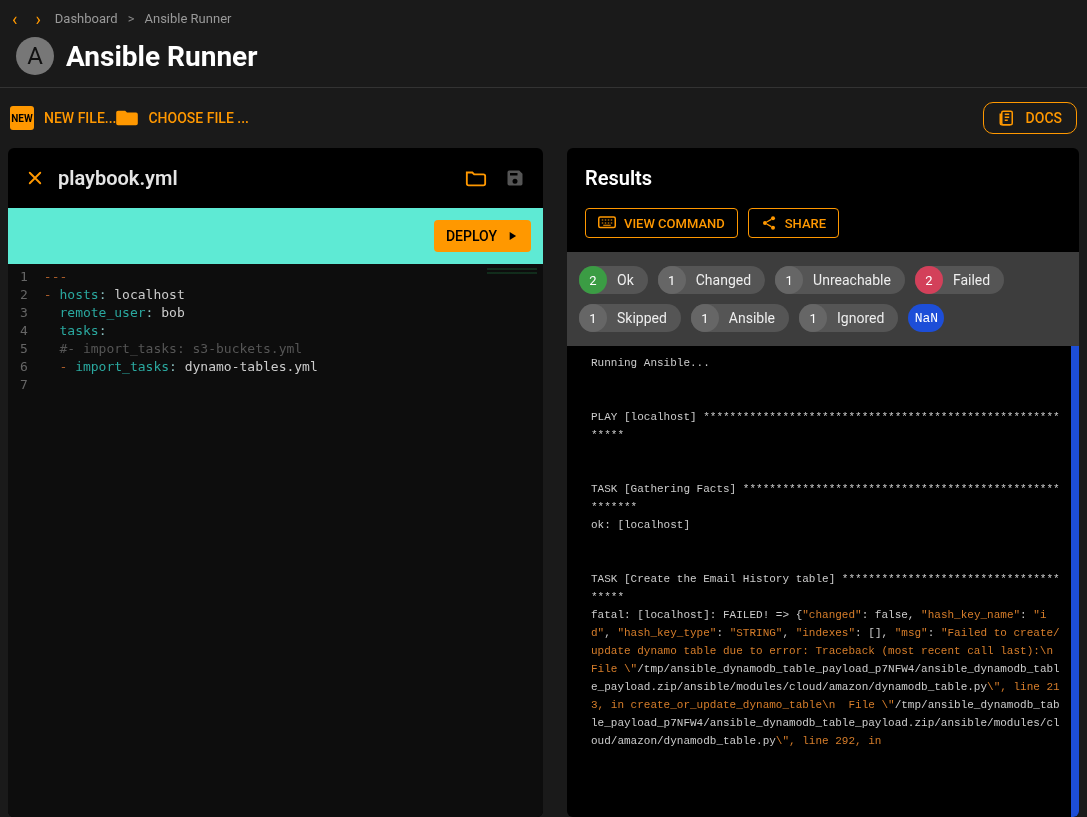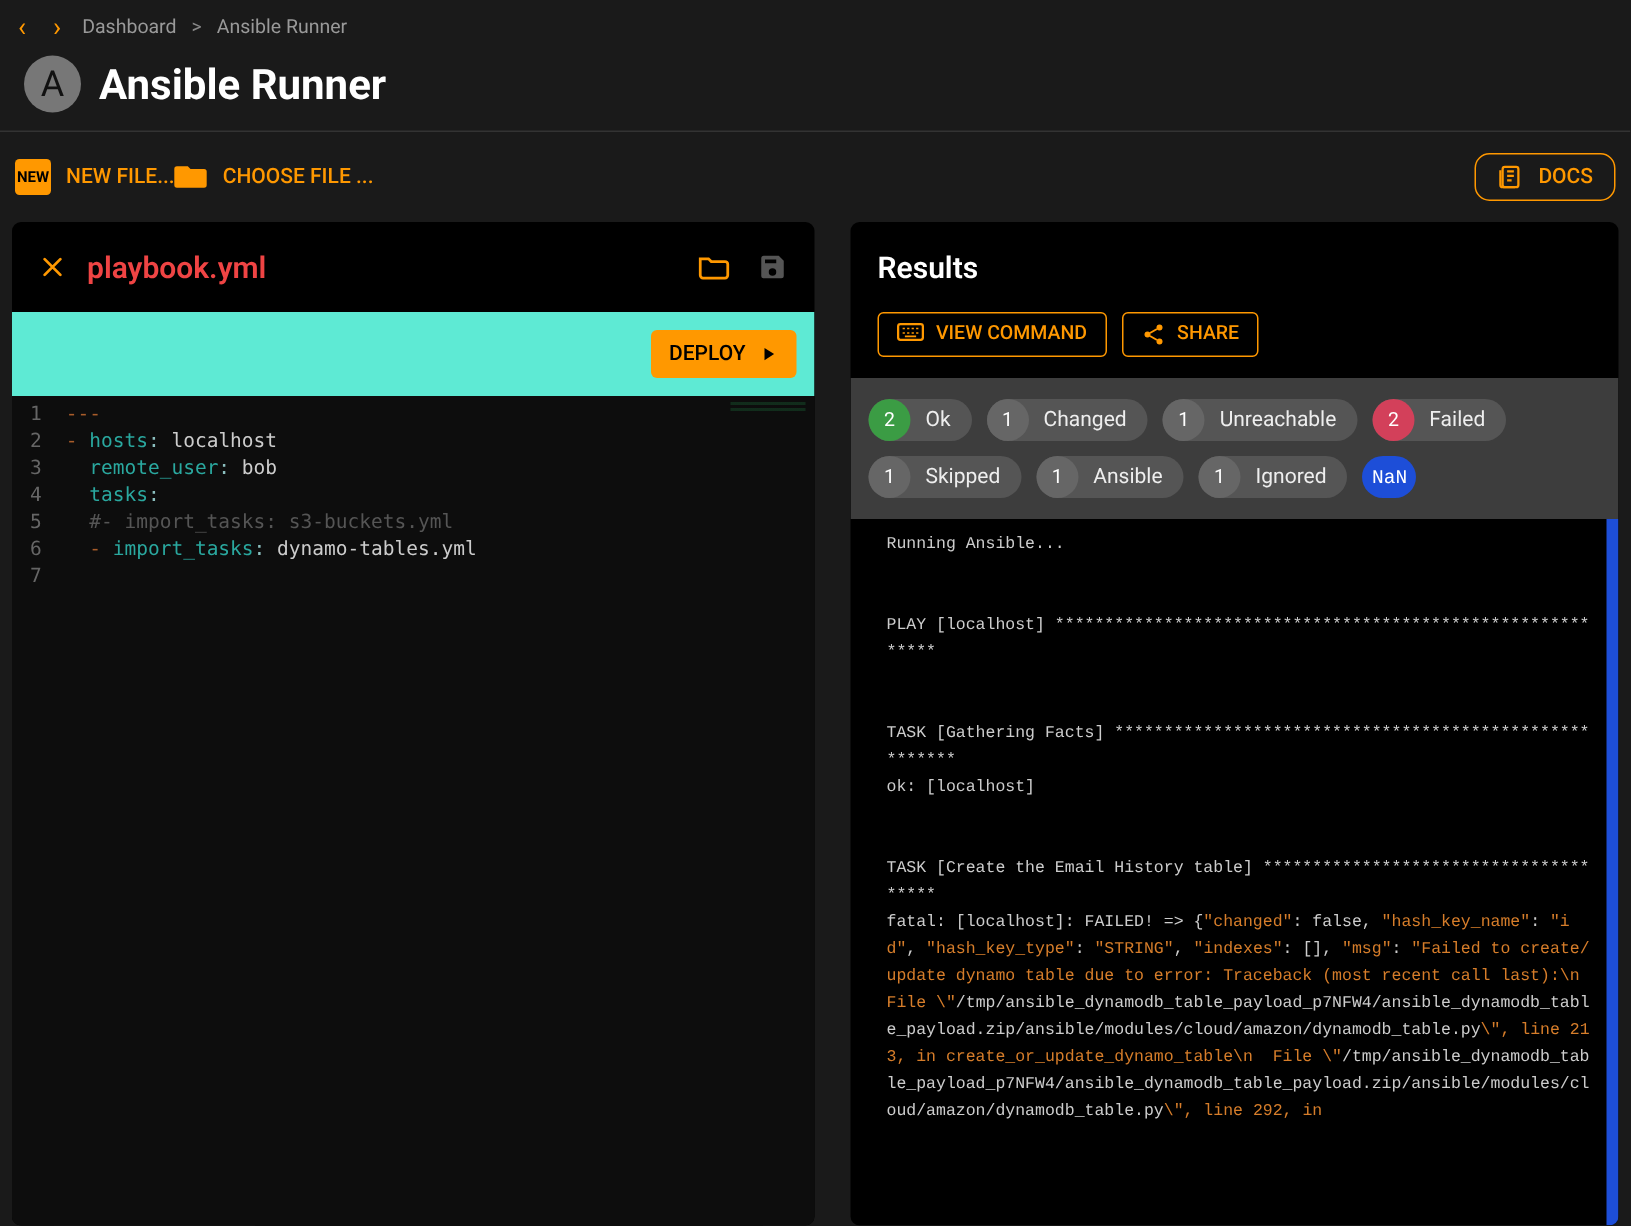--- a/index.html
+++ b/index.html
@@ -111,21 +111,21 @@
 }
 .panel-header .close-x {
   color: #ff9800;
   font-size: 18px;
   cursor: pointer;
   font-weight: 300;
 }
 .panel-header .filename {
   font-size: 20px;
   font-weight: 600;
-  color: #ef4444;
+  color: #e5e5e5;
   text-align: right;
 }
 .panel-header .hdr-icons {
   margin-left: auto;
   display: flex;
   gap: 18px;
   color: #ff9800;
   font-size: 20px;
 }
 .panel-header .hdr-icons .save-icon { color: #555; }
@@ -191,21 +191,21 @@
   display: flex;
   gap: 10px;
   padding: 0 18px 14px 18px;
 }
 .outline-btn {
   border: 1px solid #ff9800;
   color: #ff9800;
   padding: 6px 12px;
   border-radius: 4px;
   display: flex;
-  align-items: flex-start;
+  align-items: center;
   gap: 8px;
   cursor: pointer;
   font-size: 13px;
   font-weight: 500;
 }
 .stats-bar {
   background: #3d3d3d;
   padding: 14px 12px;
   display: flex;
   flex-wrap: wrap;

